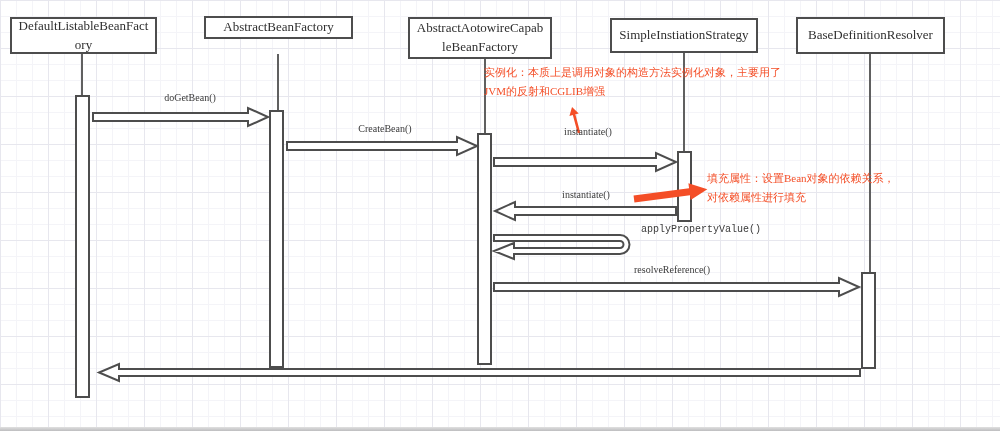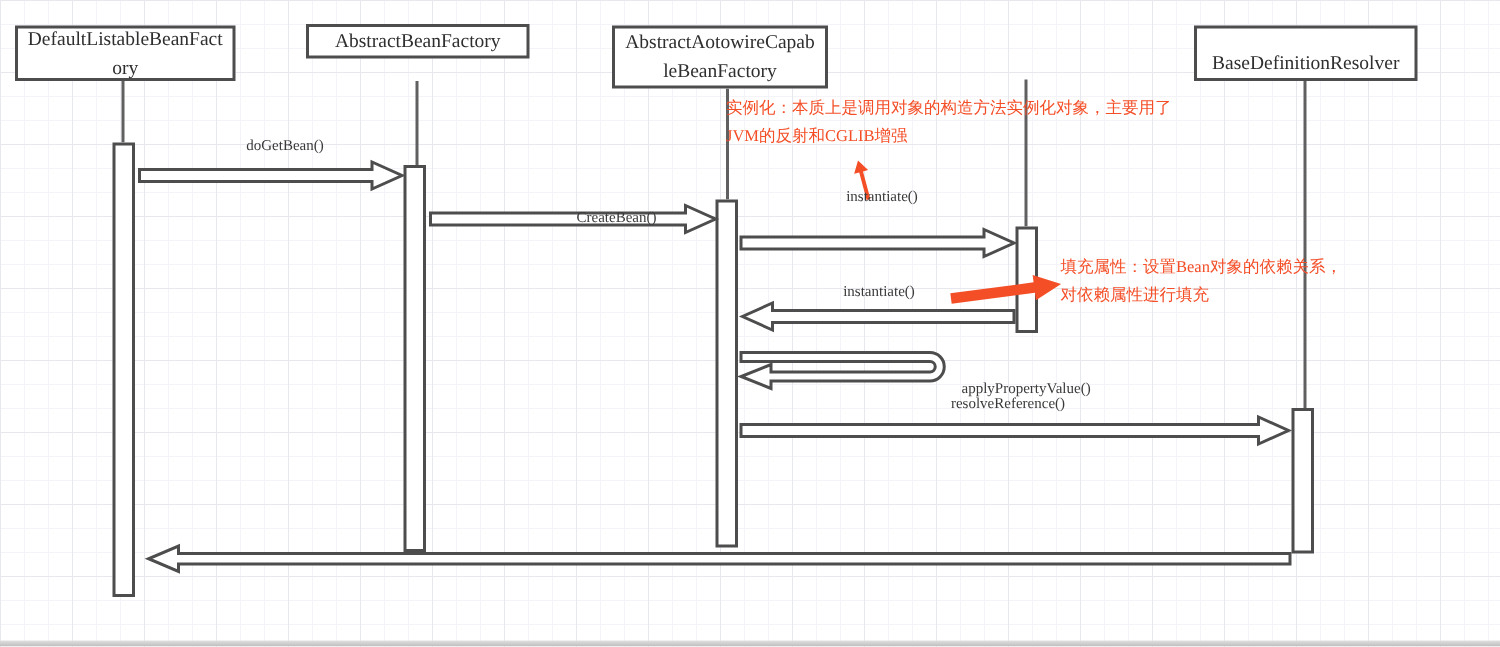--- a/index.html
+++ b/index.html
@@ -97,29 +97,32 @@
 
   <div class="actor" style="left:10px;top:17px;width:147px;height:37px;">
     <span>DefaultListableBeanFactory</span>
   </div>
   <div class="actor" style="left:204px;top:16px;width:149px;height:23px;">
     <span>AbstractBeanFactory</span>
   </div>
   <div class="actor" style="left:408px;top:17px;width:144px;height:42px;">
     <span>AbstractAotowireCapableBeanFactory</span>
   </div>
-  <div class="actor" style="left:796px;top:17px;width:149px;height:37px;align-items:flex-end;">
+  <div class="actor" style="left:610px;top:18px;width:148px;height:35px;">
+    <span>SimpleInstiationStrategy</span>
+  </div>
+  <div class="actor" style="left:796px;top:17px;width:149px;height:37px;">
     <span>BaseDefinitionResolver</span>
   </div>
 
   <span class="msg-label" style="left:190px;top:92px;">doGetBean()</span>
-  <span class="msg-label" style="left:385px;top:140px;margin-left:26px;">CreateBean()</span>
+  <span class="msg-label" style="left:385px;top:123px;">CreateBean()</span>
   <span class="msg-label" style="left:588px;top:126px;">instantiate()</span>
   <span class="msg-label" style="left:586px;top:189px;">instantiate()</span>
-  <span class="msg-label left-anchored" style="left:641px;top:254px;">applyPropertyValue()</span>
+  <span class="msg-label left-anchored" style="left:641px;top:224px;font-family:Liberation Mono, monospace;">applyPropertyValue()</span>
   <span class="msg-label" style="left:672px;top:264px;">resolveReference()</span>
 
   <div class="note" style="left:484px;top:63px;">
     <div>实例化：本质上是调用对象的构造方法实例化对象，主要用了</div>
     <div>JVM的反射和CGLIB增强</div>
   </div>
   <div class="note" style="left:707px;top:169px;">
     <div>填充属性：设置Bean对象的依赖关系，</div>
     <div>对依赖属性进行填充</div>
   </div>

